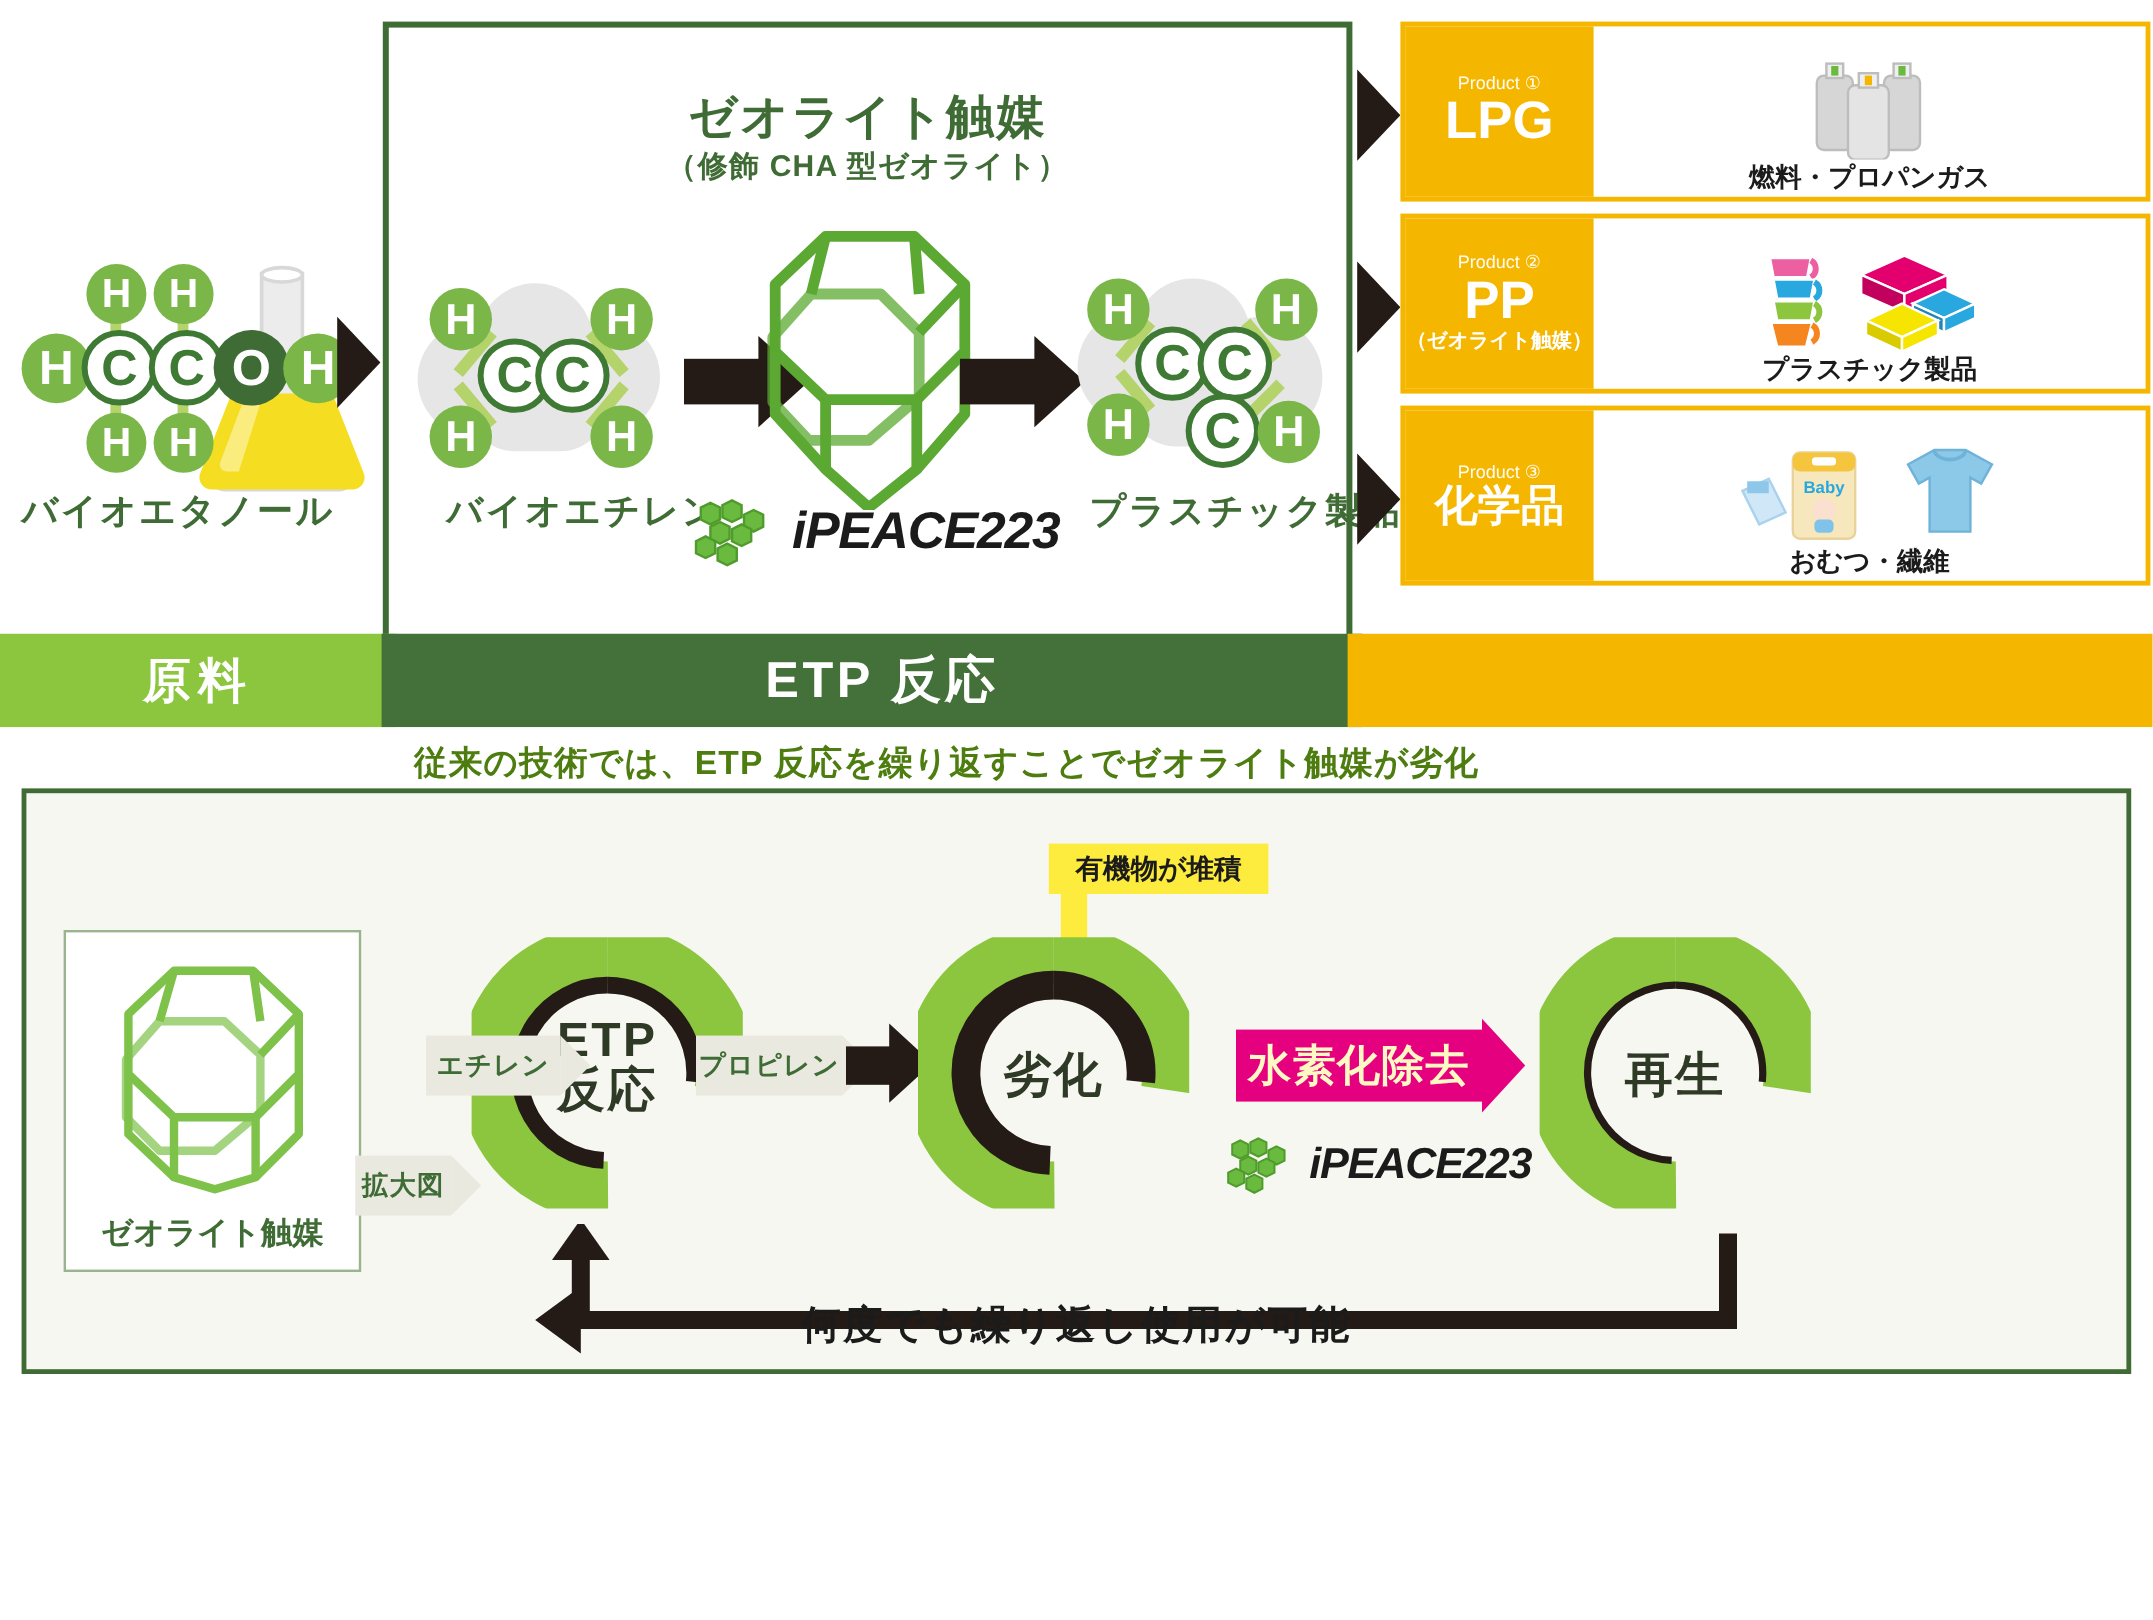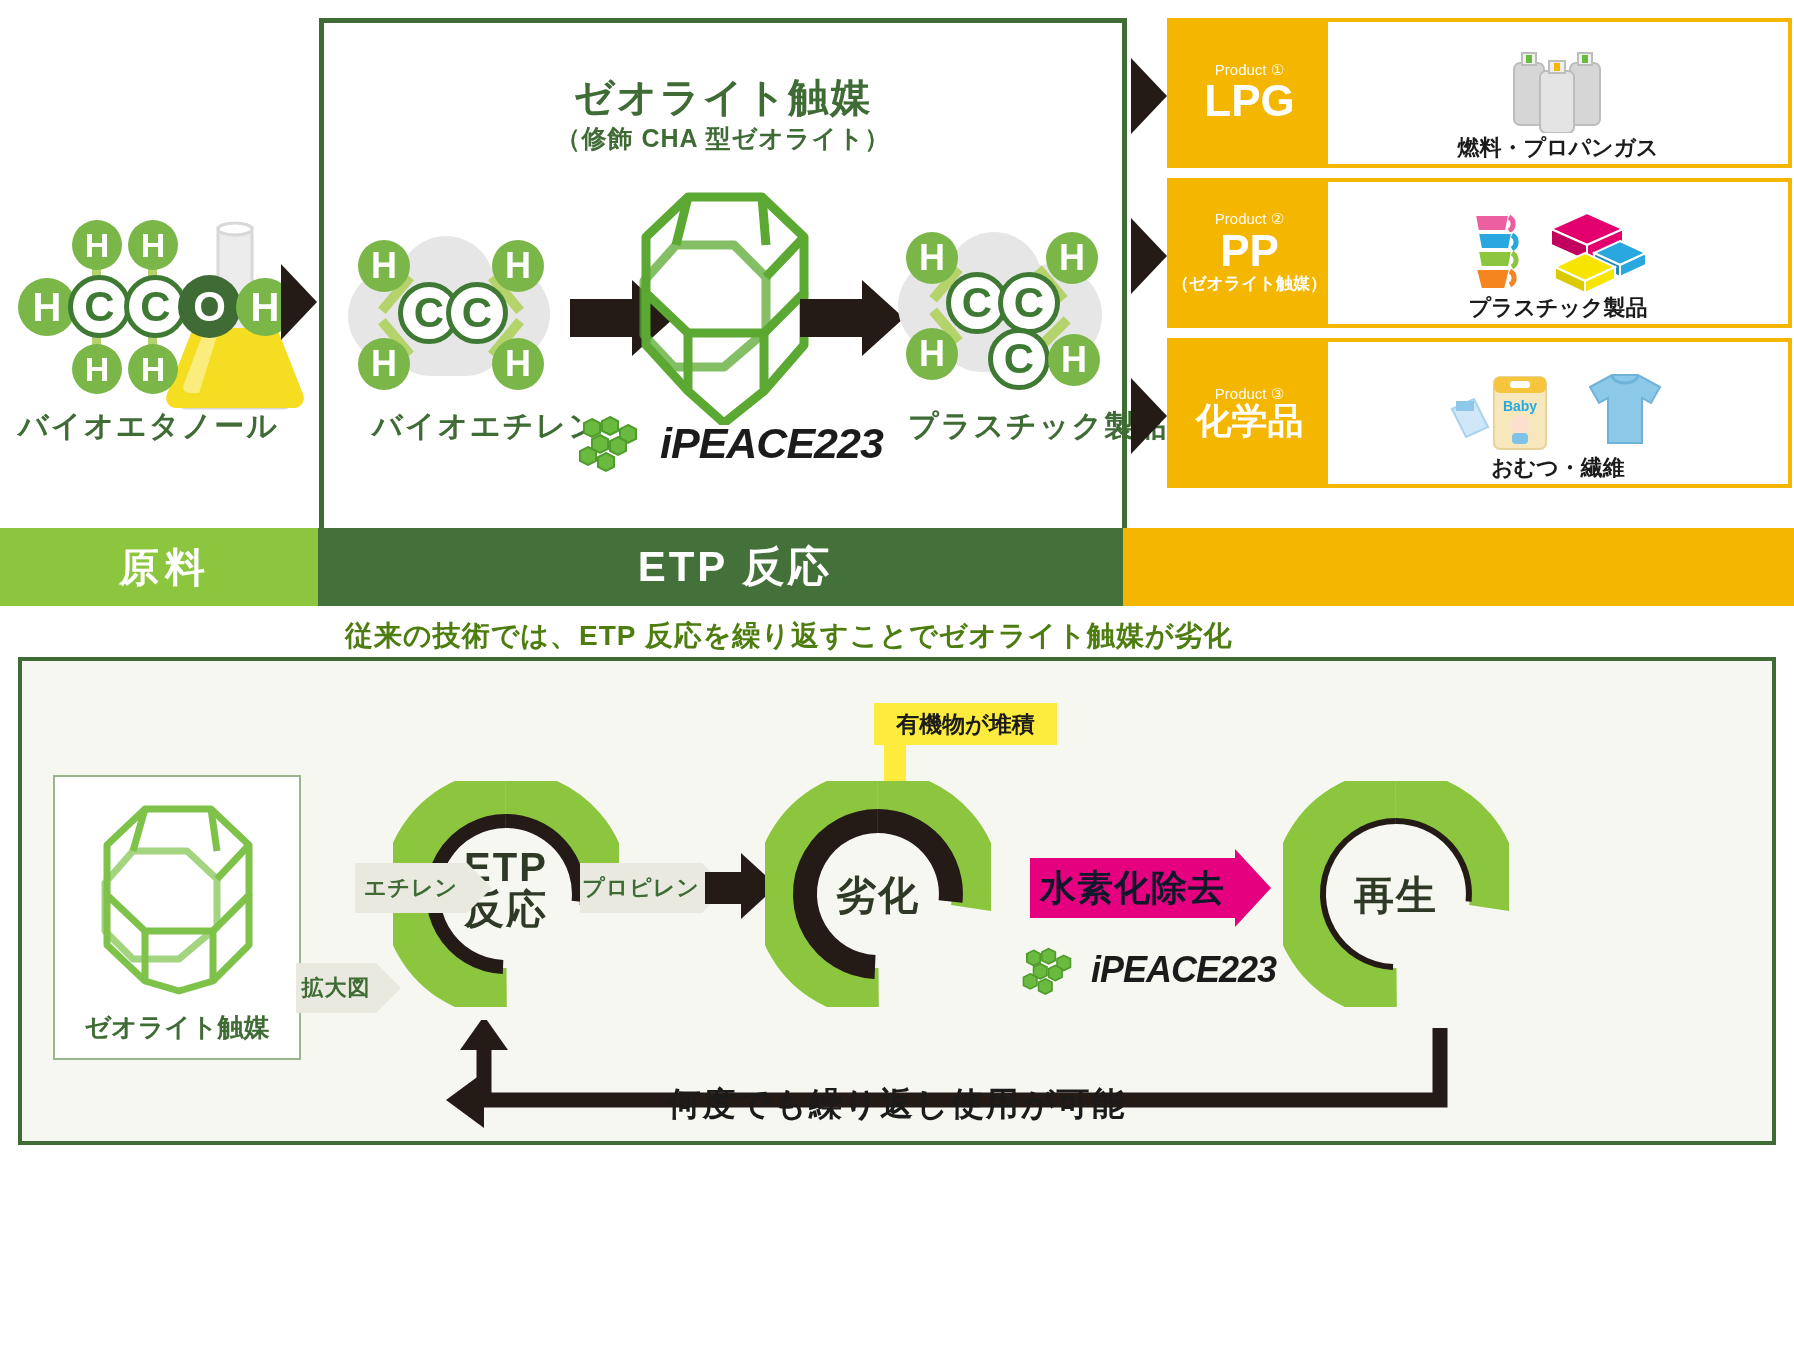--- a/index.html
+++ b/index.html
@@ -51,21 +51,21 @@
   #zeo-card{left:53px;top:775px;width:248px;height:285px;border:2px solid #9ab48e;background:#fff;box-sizing:border-box;}
   #zeo-card-label{left:53px;top:1010px;width:248px;text-align:center;font-size:26px;font-weight:bold;color:#3f6b35;}
 
   .cyc-label{position:absolute;font-size:40px;font-weight:bold;color:#2f3a26;letter-spacing:2px;text-align:center;}
   .tag-arrow{position:absolute;height:50px;background:#e9e9e0;display:flex;align-items:center;justify-content:center;
              font-size:22px;font-weight:bold;color:#3f6b35;letter-spacing:1px;}
   .tag-arrow:after{content:"";position:absolute;right:-25px;top:0;width:0;height:0;border-top:25px solid transparent;border-bottom:25px solid transparent;border-left:25px solid #e9e9e0;}
 
   #yellow-box{left:874px;top:703px;width:183px;height:42px;background:#fdec3d;display:flex;align-items:center;justify-content:center;font-size:23px;font-weight:bold;color:#1b1b1b;}
   #pink-arrow{left:1030px;top:858px;width:205px;height:60px;background:#e5007f;display:flex;align-items:center;justify-content:center;}
-  #pink-arrow span{color:#0f172a;font-size:36px;font-weight:bold;letter-spacing:1px;}
+  #pink-arrow span{color:#fef9c3;font-size:36px;font-weight:bold;letter-spacing:1px;}
   #pink-arrow:after{content:"";position:absolute;right:-36px;top:-9px;width:0;height:0;border-top:39px solid transparent;border-bottom:39px solid transparent;border-left:36px solid #e5007f;}
 
   #loop-label{left:0;top:1082px;width:1794px;text-align:center;font-size:33px;font-weight:bold;color:#1b1b1b;letter-spacing:2px;}
 
   .ipeace-text{position:absolute;font-style:italic;font-weight:bold;color:#1b1b1b;letter-spacing:-1px;}
 </style>
 </head>
 <body>
 
 <div class="abs" id="etp-box"></div>

